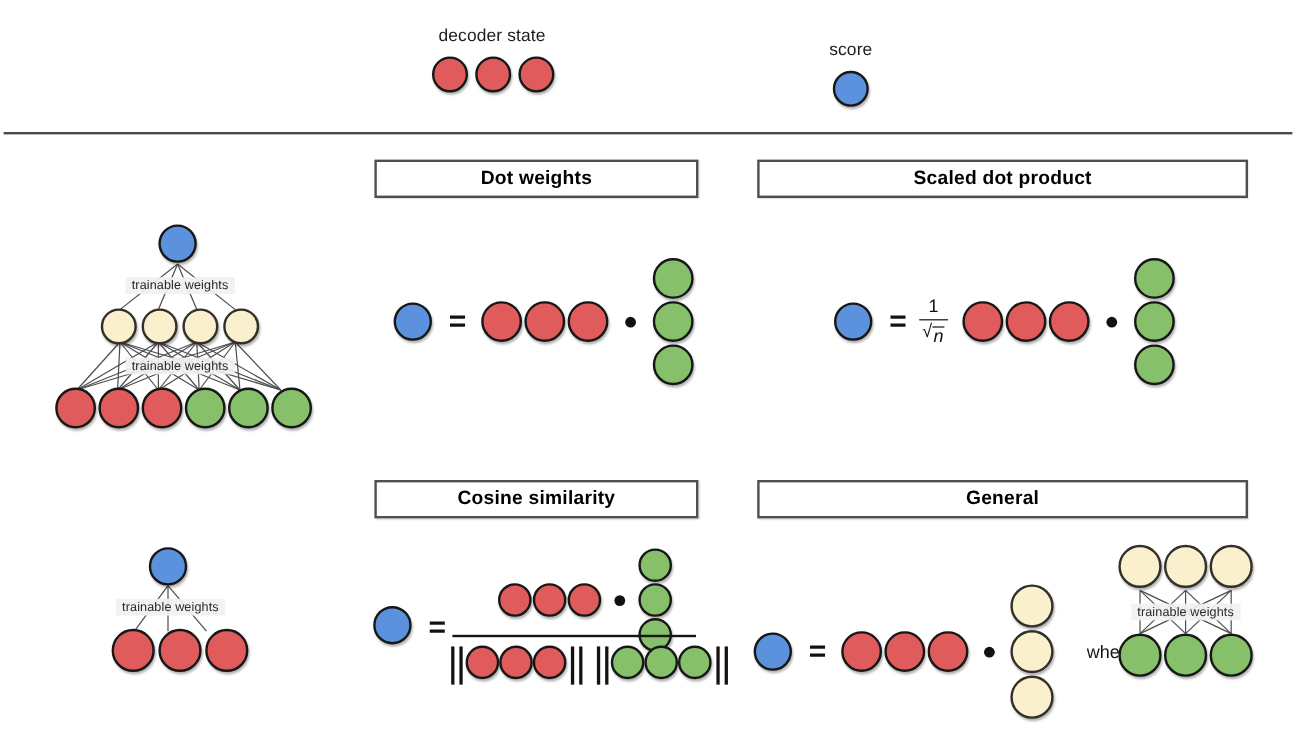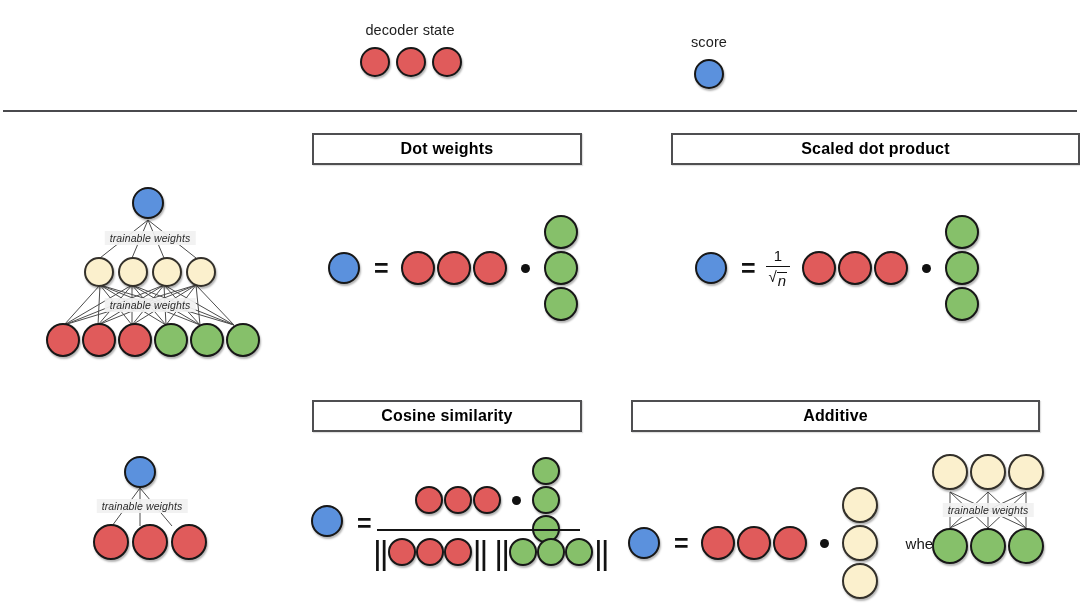--- a/index.html
+++ b/index.html
@@ -68,21 +68,20 @@
 
   
   .tw-label {
     position: absolute;
     font-size: 10.5px; color: #2a2a2a;
     background: rgba(241,241,241,.92);
     padding: 1px 5px;
     white-space: nowrap;
     transform: translate(-50%, -50%);
     letter-spacing: .1px;
-    font-style: italic;
   }
 
   svg.edges { position: absolute; overflow: visible; }
   svg.edges line { stroke: #4c4c4c; stroke-width: 1; }
 
   
   .frac { display: inline-flex; flex-direction: column; align-items: center;
           font-size: 15px; color: #111; line-height: 1.05; }
   .frac .num { padding: 0 4px; }
   .frac .bar { width: 100%; height: 1.5px; background: #111; margin: 2px 0; }
@@ -195,21 +194,21 @@
       <div class="node red" style="width:34px;height:34px;"></div>
     </div>
     <div class="dot-op" style="margin:0 14px;"></div>
     <div class="col" style="gap:2px;">
       <div class="node green" style="width:34px;height:34px;"></div>
       <div class="node green" style="width:34px;height:34px;"></div>
       <div class="node green" style="width:34px;height:34px;"></div>
     </div>
   </div>
 
-  <div class="title-box" style="left:631px; top:133px; width:409px; height:32px;margin-left:40px;">
+  <div class="title-box" style="left:631px; top:133px; width:409px; height:32px;">
     <span>Scaled dot product</span>
   </div>
 
   <div class="row abs" style="left:695px; top:215px; gap:0;">
     <div class="node blue" style="width:32px;height:32px;"></div>
     <span class="op" style="margin:0 10px 0 14px;">=</span>
     <div class="frac" style="margin-right:12px;">
       <span class="num">1</span>
       <span class="bar"></span>
       <span class="den">
@@ -288,21 +287,21 @@
       <div class="row" style="gap:0px; margin:0 1px;">
         <div class="node green" style="width:28px;height:28px;"></div>
         <div class="node green" style="width:28px;height:28px;"></div>
         <div class="node green" style="width:28px;height:28px;"></div>
       </div>
       <span class="norm">||</span>
     </div>
   </div>
 
   <div class="title-box" style="left:631px; top:400px; width:409px; height:32px;">
-    <span>Additive</span>
+    <span>General</span>
   </div>
 
   <div class="row abs" style="left:628px; top:487px; gap:0;">
     <div class="node blue" style="width:32px;height:32px;"></div>
     <span class="op" style="margin:0 12px 0 14px;">=</span>
     <div class="row" style="gap:2px;">
       <div class="node red" style="width:34px;height:34px;"></div>
       <div class="node red" style="width:34px;height:34px;"></div>
       <div class="node red" style="width:34px;height:34px;"></div>
     </div>

